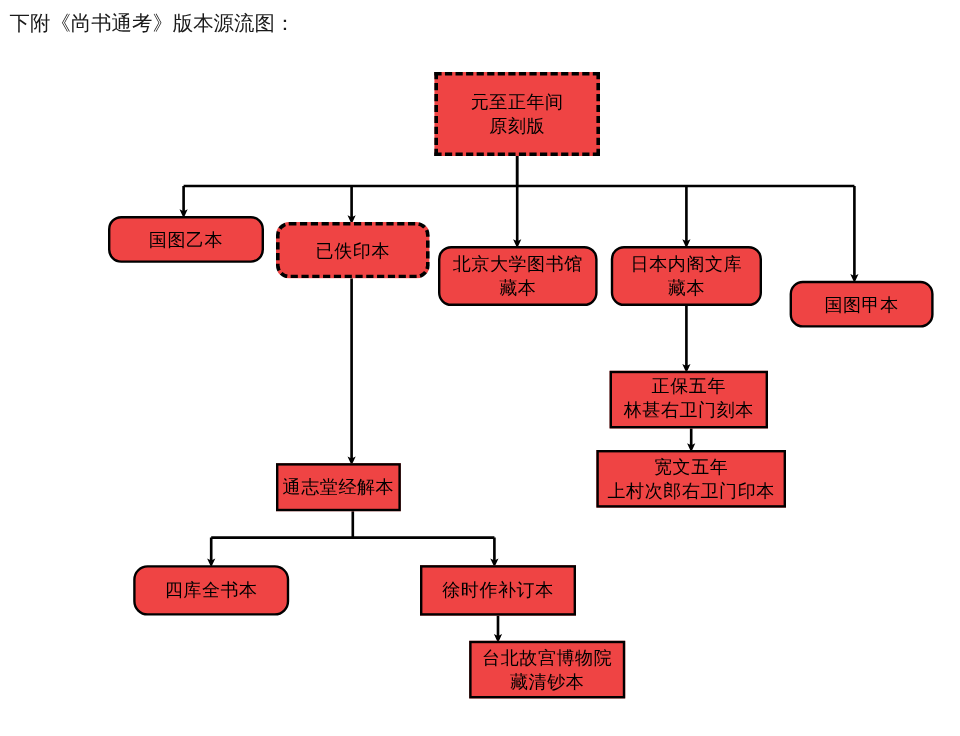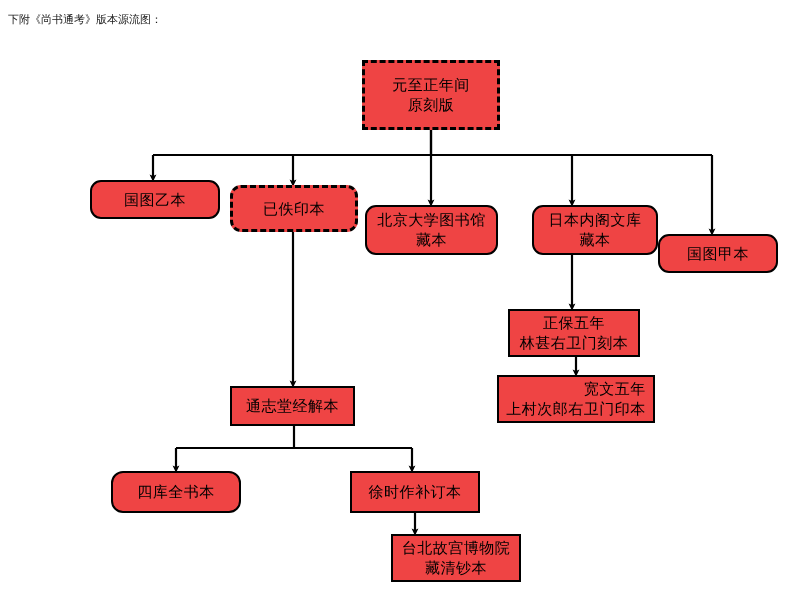--- a/index.html
+++ b/index.html
@@ -12,21 +12,21 @@
     width: 800px;
     height: 613px;
     background: #ffffff;
     font-family: "DejaVu Sans", "Liberation Sans", sans-serif;
     overflow: hidden;
   }
   #caption {
     position: absolute;
     left: 8px;
     top: 8px;
-    font-size: 11px;
+    font-size: 17px;
     line-height: 24px;
     color: #1a1a1a;
     white-space: nowrap;
   }
   #edges {
     position: absolute;
     left: 0;
     top: 0;
     width: 800px;
     height: 613px;
@@ -106,32 +106,32 @@
   <div class="node shape-dashed-rect" style="left:362px;top:60px;width:138px;height:70px;">元至正年间
 原刻版</div>
 
   <div class="node shape-rounded" style="left:90px;top:180px;width:130px;height:39px;">国图乙本</div>
 
   <div class="node shape-dashed-rounded" style="left:230px;top:185px;width:128px;height:47px;text-align:right;">已佚印本</div>
 
   <div class="node shape-rounded" style="left:365px;top:205px;width:133px;height:50px;">北京大学图书馆
 藏本</div>
 
-  <div class="node shape-rounded" style="left:509px;top:205px;width:126px;height:50px;margin-left:23px;">日本内阁文库
+  <div class="node shape-rounded" style="left:509px;top:205px;width:126px;height:50px;">日本内阁文库
 藏本</div>
 
   <div class="node shape-rounded" style="left:658px;top:234px;width:120px;height:39px;">国图甲本</div>
 
   <div class="node shape-rect" style="left:508px;top:309px;width:132px;height:48px;font-family:Liberation Serif, serif;">正保五年
 林甚右卫门刻本</div>
 
-  <div class="node shape-rect" style="left:497px;top:375px;width:158px;height:48px;text-align:right;">宽文五年
+  <div class="node shape-rect" style="left:497px;top:375px;width:158px;height:48px;">宽文五年
 上村次郎右卫门印本</div>
 
-  <div class="node shape-rect" style="left:230px;top:386px;width:125px;height:40px;">通志堂经解本</div>
+  <div class="node shape-rect" style="left:230px;top:386px;width:104px;height:40px;">通志堂经解本</div>
 
   <div class="node shape-rect" style="left:111px;top:471px;width:130px;height:42px;border-radius:12px;">四库全书本</div>
 
   <div class="node shape-rect" style="left:350px;top:471px;width:130px;height:42px;text-align:right;">徐时作补订本</div>
 
   <div class="node shape-rect" style="left:350px;top:534px;width:130px;height:48px;margin-left:41px;">台北故宫博物院
 藏清钞本</div>
 
 </div>
 

